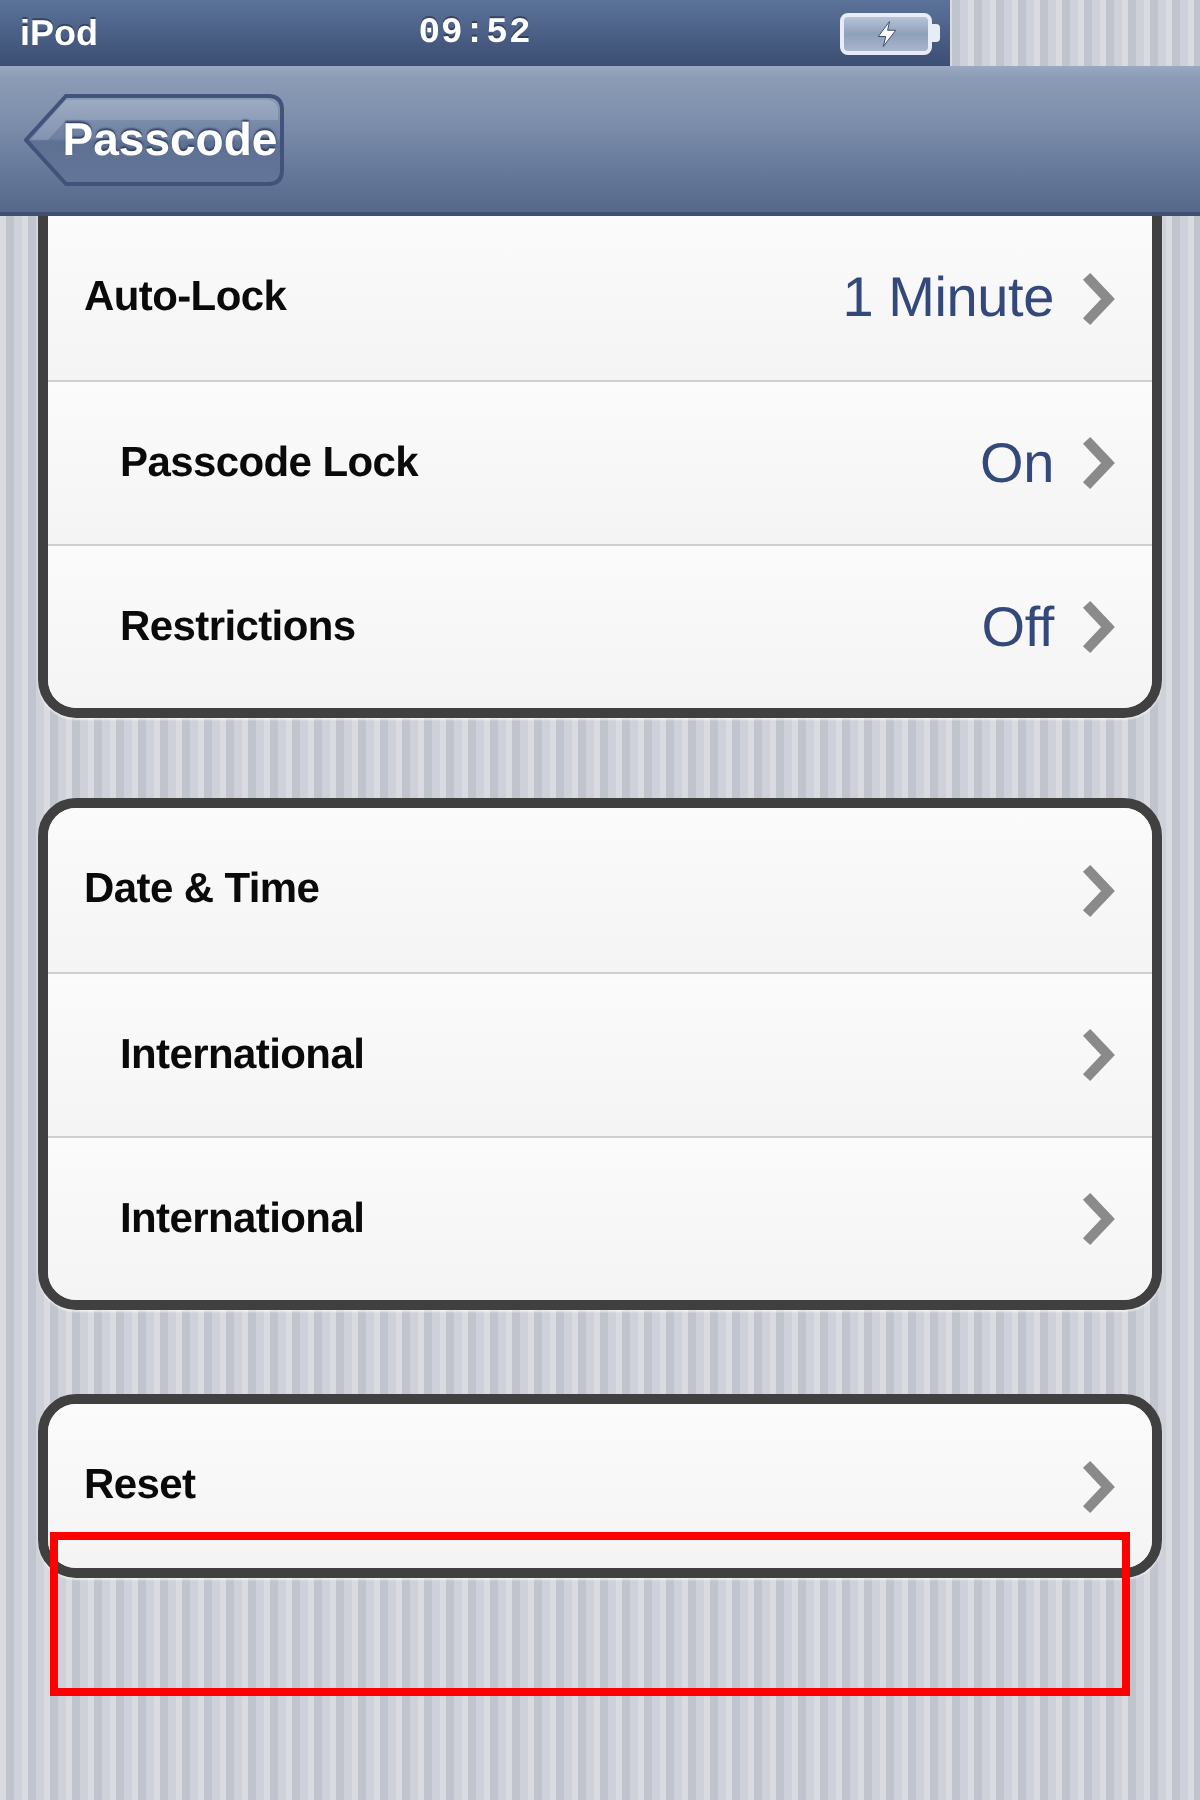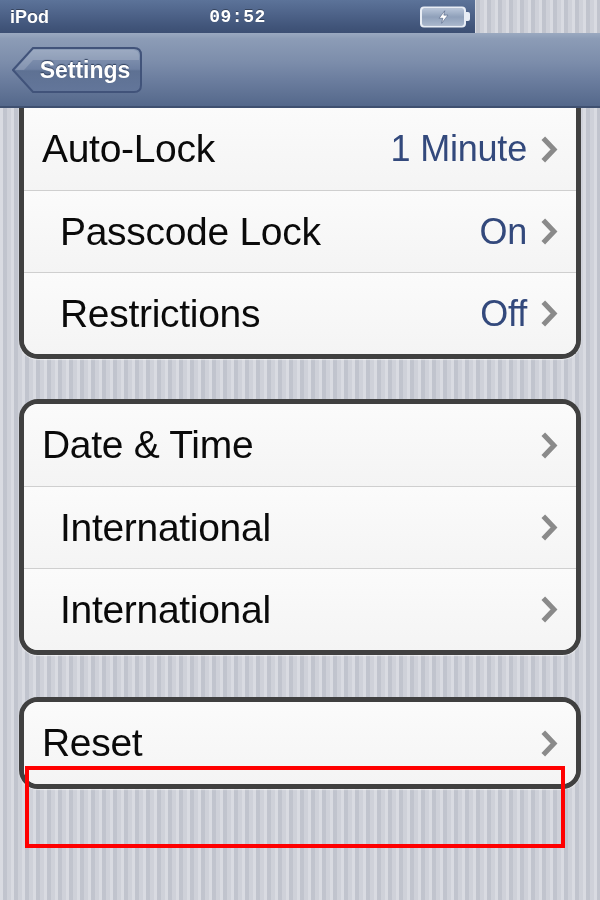--- a/index.html
+++ b/index.html
@@ -161,28 +161,28 @@
     height: 82px;
     display: flex;
     align-items: center;
     padding: 0 18px 0 18px;
     background: linear-gradient(to bottom, #fbfbfb 0%, #f4f4f4 100%);
     cursor: pointer;
   }
   .row + .row { border-top: 1px solid #cfcfcf; padding-left: 36px; }
 
   .row-label {
-    font-size: 39px;
-    font-weight: normal;
+    font-size: 21px;
+    font-weight: bold;
     color: #0a0a0a;
     letter-spacing: -0.3px;
     flex: 1;
   }
   .row-value {
-    font-size: 36px;
+    font-size: 28px;
     color: #33497c;
     font-weight: normal;
     margin-right: 14px;
     letter-spacing: -0.2px;
   }
   .chevron {
     width: 17px; height: 27px;
     flex: 0 0 auto;
     display: block;
   }
@@ -224,21 +224,21 @@
           <linearGradient id="bbg" x1="0" y1="0" x2="0" y2="1">
             <stop offset="0%" stop-color="#8c9db8"></stop>
             <stop offset="48%" stop-color="#6e80a2"></stop>
             <stop offset="52%" stop-color="#5e7193"></stop>
             <stop offset="100%" stop-color="#63769a"></stop>
           </linearGradient>
         </defs>
         <path d="M21,1 L122,1 Q129,1 129,8 L129,38 Q129,45 122,45 L21,45 L1,23 Z" fill="url(#bbg)" stroke="#41537a" stroke-width="2"></path>
         <path d="M21,3 L121,3 Q127,3 127,9 L127,13 L21,13 L12,23 L3,23 Z" fill="rgba(255,255,255,0.16)"></path>
       </svg>
-      <span class="back-label">Settings</span>
+      <span class="back-label">Passcode</span>
     </div>
   </div>
 
   <div class="scroll-area">
 
     <div class="group flush-top">
       <div class="row">
         <span class="row-label">Auto-Lock</span>
         <span class="row-value">1 Minute</span>
         <svg class="chevron" viewBox="0 0 17 27">

